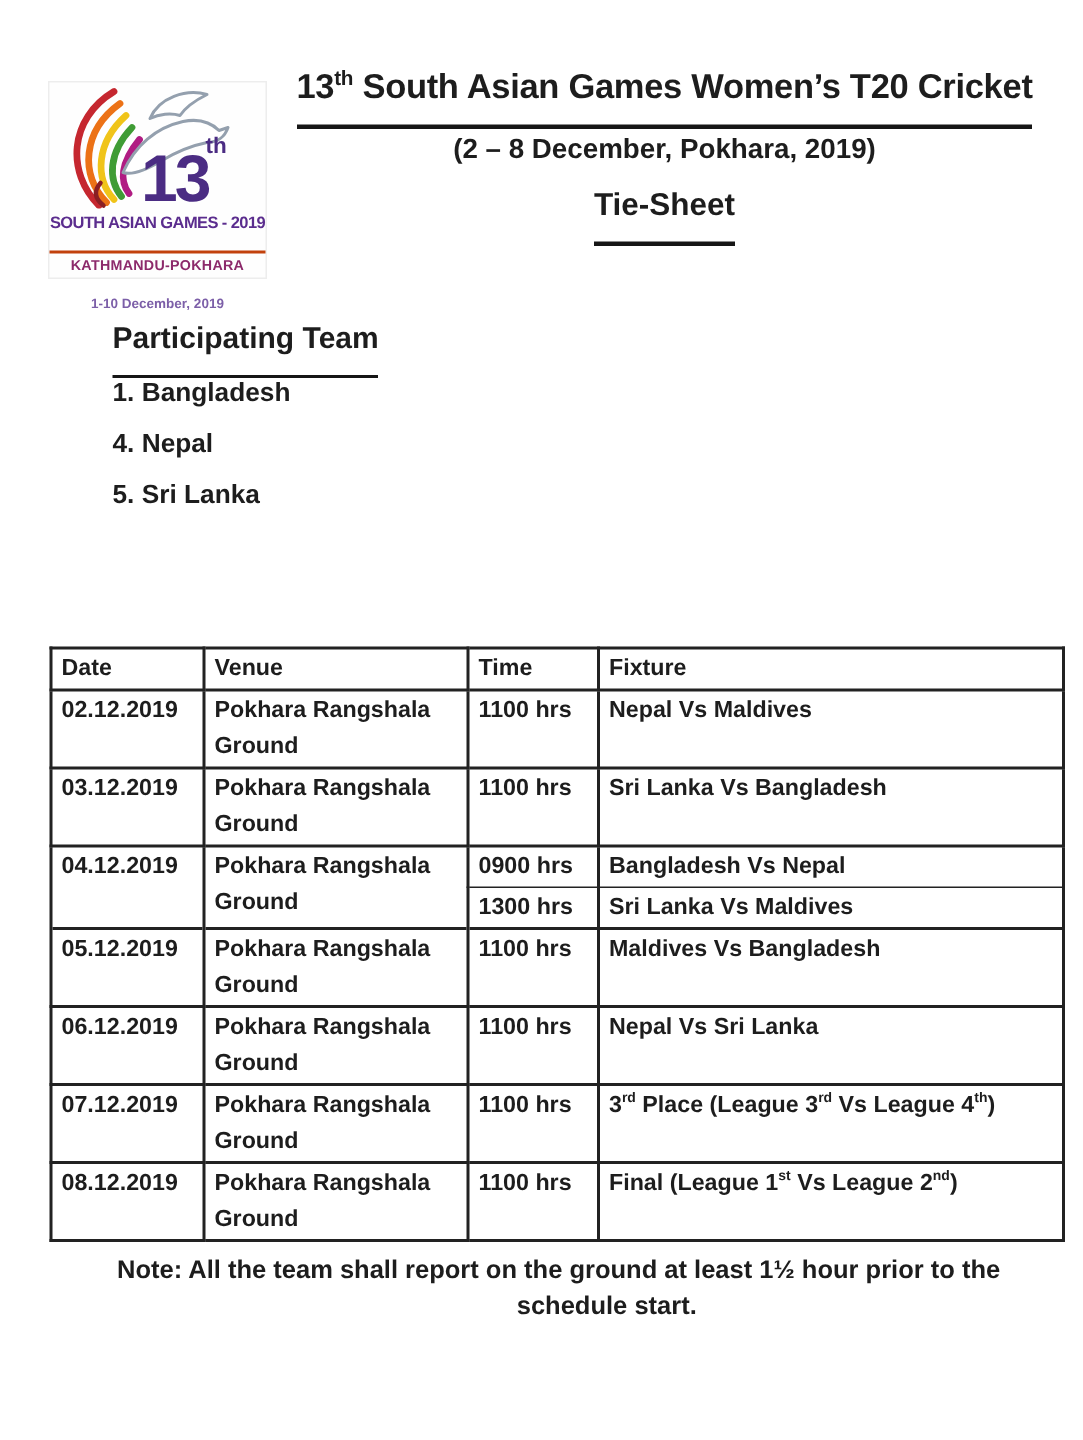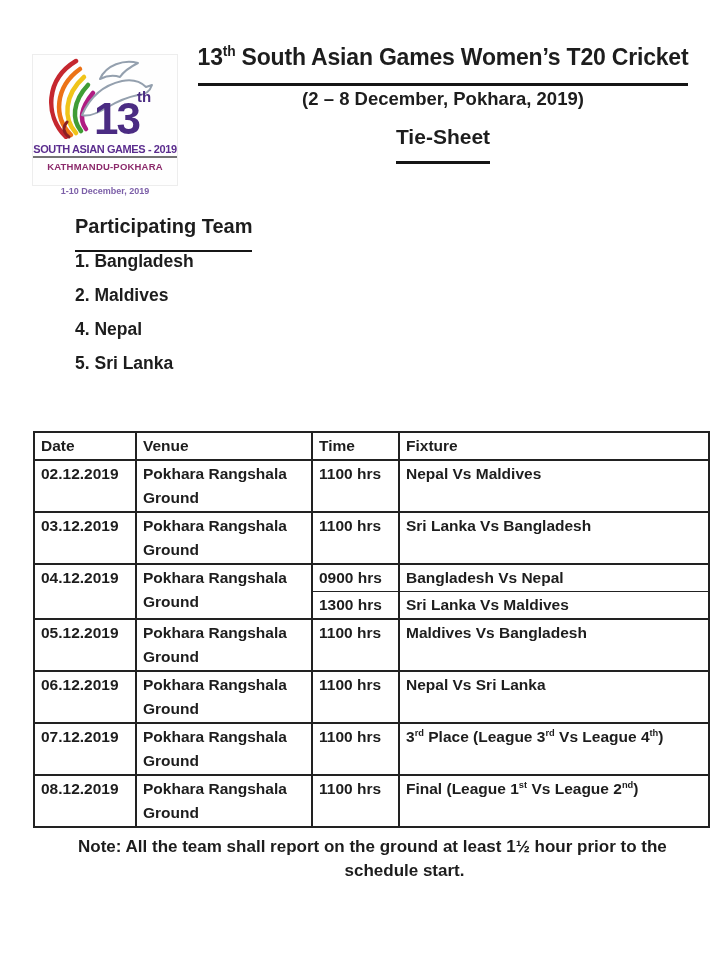--- a/index.html
+++ b/index.html
@@ -3,21 +3,21 @@
 <meta charset="utf-8">
 <style>
   html,body{margin:0;padding:0;background:#ffffff;}
   .page{position:relative;width:722px;height:960px;margin:0 auto;background:#fff;
         font-family:"Liberation Sans",sans-serif;color:#1d1d1d;font-weight:700;overflow:hidden;}
   
   .logo{position:absolute;left:32px;top:54px;width:146px;height:132px;text-align:center;
         background:#fefefe;border:1px solid #ededed;box-sizing:border-box;padding-top:2px;}
   .logo svg{display:block;margin:0 auto;}
   .logo-line1{display:inline-block;font-size:11px;letter-spacing:-0.4px;color:#5b2d8e;
-        border-bottom:2px solid #737373;padding-bottom:1px;white-space:nowrap;font-weight:800;}
+        border-bottom:2px solid #c2410c;padding-bottom:12px;white-space:nowrap;font-weight:800;}
   .logo-line2{font-size:9.5px;color:#8c2a6b;letter-spacing:0.2px;margin-top:3px;font-weight:800;}
   .logo-line3{font-size:9px;color:#7c5fa8;margin-top:14px;font-weight:700;}
   
   .header{position:absolute;left:176px;top:44px;width:534px;text-align:center;}
   .title{font-size:23px;line-height:27px;letter-spacing:-0.2px;}
   .u{border-bottom:3px solid #161616;padding-bottom:13px;}
   .subtitle{font-size:18.5px;margin-top:17px;}
   .sheet-title{font-size:21px;margin-top:15px;}
   sup{font-size:60%;line-height:0;vertical-align:super;font-weight:inherit;}
   
@@ -68,21 +68,20 @@
 
   <div class="header">
     <div class="title"><span class="u">13<sup>th</sup> South Asian Games Women’s T20 Cricket</span></div>
     <div class="subtitle">(2 – 8 December, Pokhara, 2019)</div>
     <div class="sheet-title"><span class="u">Tie-Sheet</span></div>
   </div>
 
   <div class="participating">
     <div class="p-heading"><span class="u">Participating Team</span></div>
     <div class="team">1. Bangladesh</div>
-    <div class="team">2. Maldives</div>
     <div class="team">4. Nepal</div>
     <div class="team">5. Sri Lanka</div>
   </div>
 
   <table class="fixtures">
     <colgroup>
         <col style="width:102px">
         <col style="width:176px">
         <col style="width:87px">
         <col style="width:310px">

